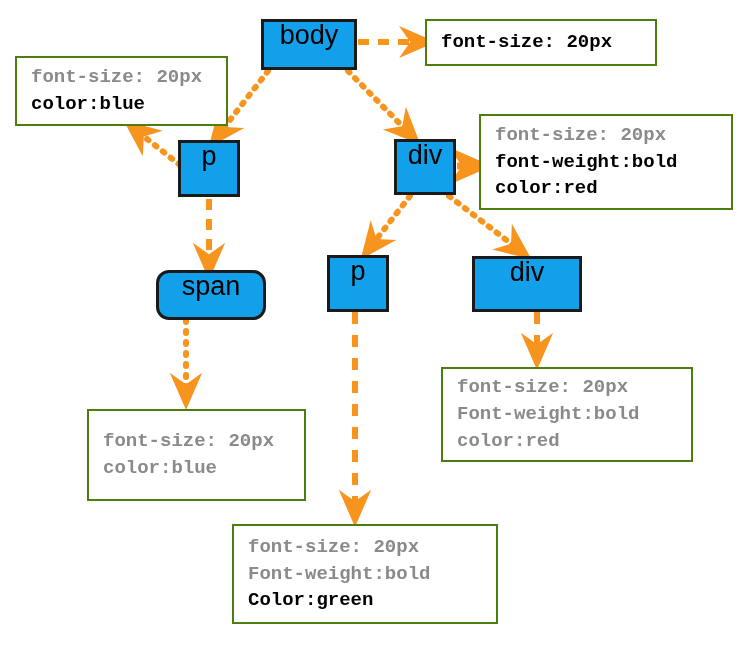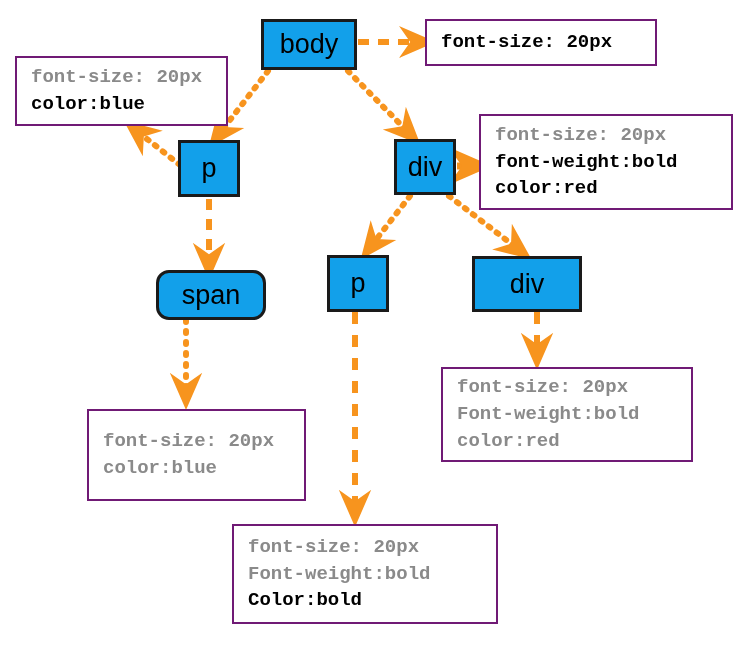--- a/index.html
+++ b/index.html
@@ -24,33 +24,32 @@
     width: 748px;
     height: 647px;
     pointer-events: none;
   }
   .node {
     position: absolute;
     background: #12A0EA;
     border: 3px solid #1a1a1a;
     box-sizing: border-box;
     display: flex;
-    align-items: center;
     justify-content: center;
     color: #000000;
     font-family: "Liberation Sans", sans-serif;
     font-size: 27px;
     font-weight: 400;
     letter-spacing: 0px;
     line-height: 1;
   }
   .rule-box {
     position: absolute;
     background: #ffffff;
-    border: 2px solid #701a75;
+    border: 2px solid #4d7c0f;
     box-sizing: border-box;
     display: flex;
     flex-direction: column;
     justify-content: center;
     font-family: "Liberation Mono", monospace;
     font-size: 19px;
     line-height: 1.42;
     padding: 13px 14px;
     white-space: pre;
   }
@@ -147,16 +146,16 @@
 
   <div class="rule-box" style="left:441px; top:367px; width:252px; height:95px;">
     <span class="rule-line gray">font-size: 20px</span>
     <span class="rule-line gray">Font-weight:bold</span>
     <span class="rule-line gray">color:red</span>
   </div>
 
   <div class="rule-box" style="left:232px; top:524px; width:266px; height:100px;">
     <span class="rule-line gray">font-size: 20px</span>
     <span class="rule-line gray">Font-weight:bold</span>
-    <span class="rule-line black">Color:bold</span>
+    <span class="rule-line black">Color:green</span>
   </div>
 
 </div>
 
 </body></html>

